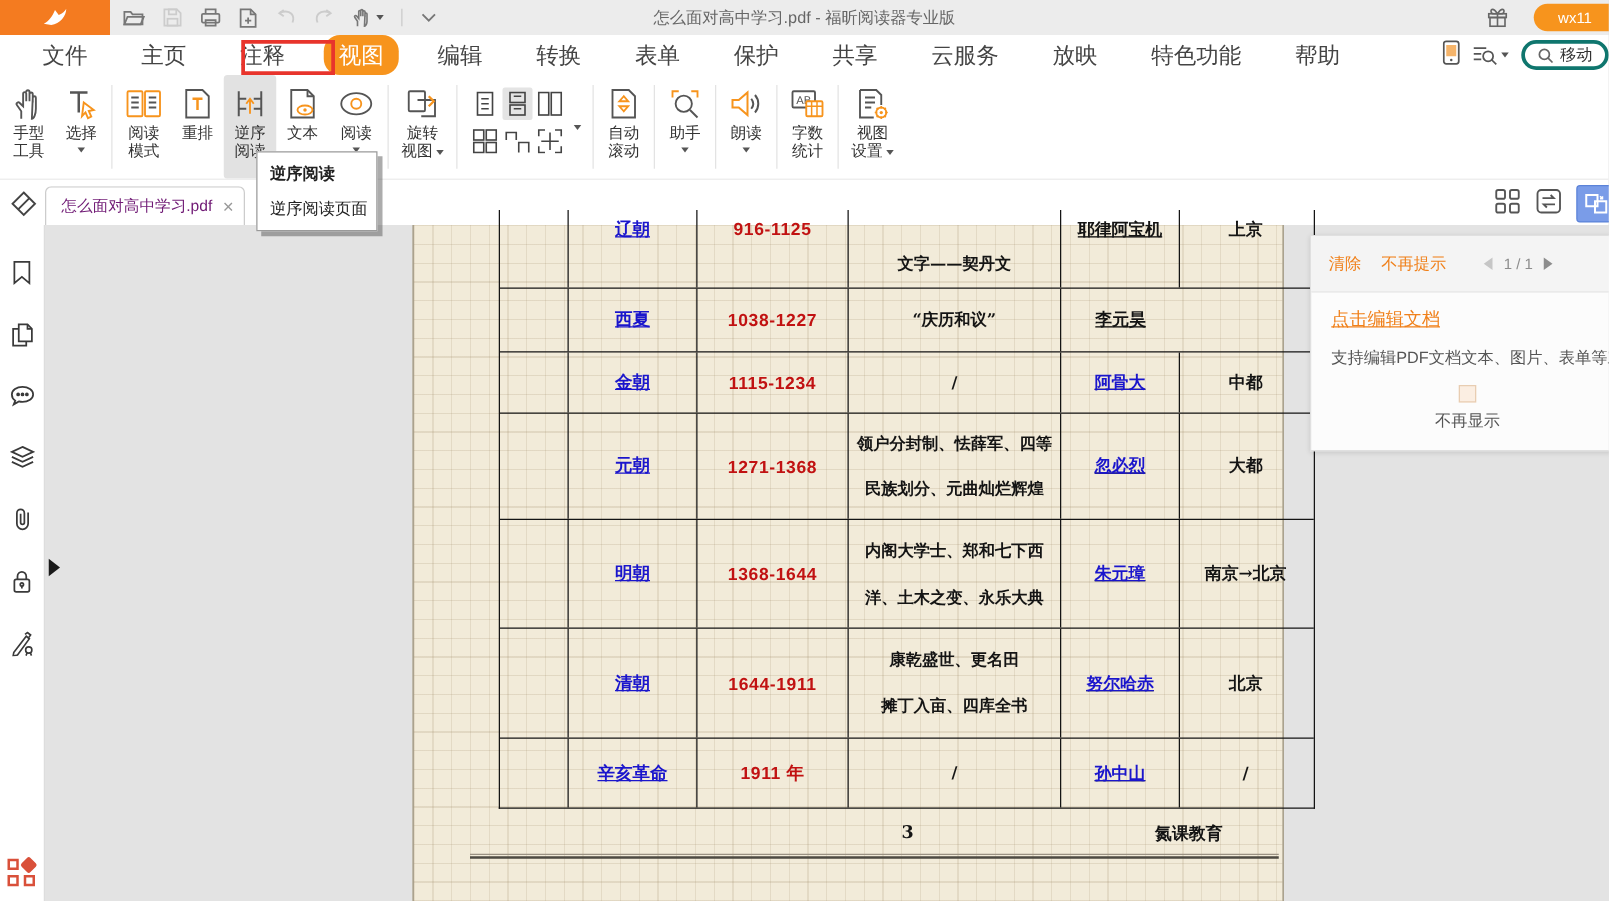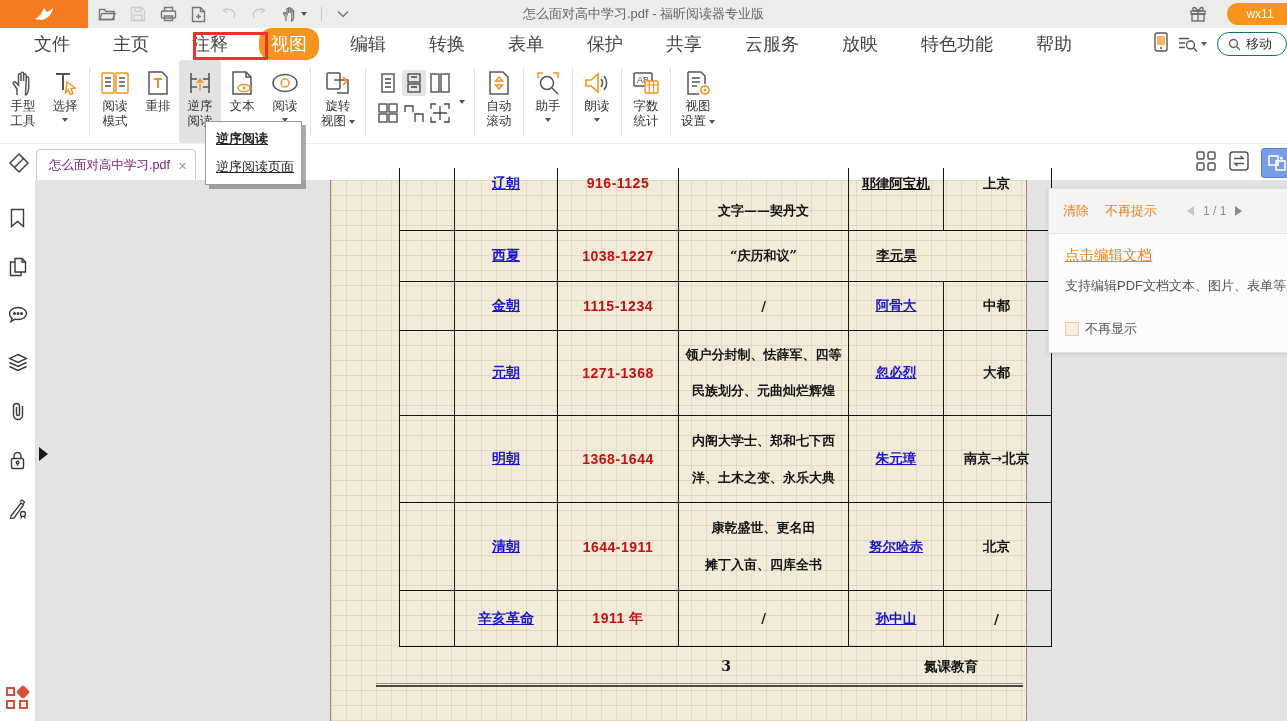--- a/index.html
+++ b/index.html
@@ -16,21 +16,21 @@
   .gift { position:absolute; right:80px; top:5px; }
   .account-pill { position:absolute; right:-12px; top:3px; height:22px; min-width:72px; background:#f7941d; border-radius:11px; color:#fff; font-size:12px; display:flex; align-items:center; justify-content:center; padding:0 18px 0 12px; }
 
   
   .menubar { position:absolute; left:0; top:28px; width:1287px; height:32px; background:#fff; display:flex; align-items:center; }
   .menu-items { display:flex; align-items:center; padding-left:22px; }
   .menu-item { font-size:18px; color:#444; padding:4px 12px; margin-right:19px; white-space:nowrap; cursor:default; }
   .menu-item.active { background:#f7941d; color:#fff; border-radius:13px; }
   .annotation-rect { position:absolute; left:193px; top:32px; width:75px; height:28px; border:3px solid #e8342c; z-index:60; pointer-events:none; }
   .menubar-right { position:absolute; right:0; top:28px; height:32px; display:flex; align-items:center; gap:10px; padding-right:0; z-index:5; }
-  .search-pill { display:flex; align-items:center; gap:5px; border:1px solid #0f766e; border-radius:13px; height:24px; padding:0 10px; width:70px; overflow:hidden; font-size:13px; color:#333; white-space:nowrap; }
+  .search-pill { display:flex; align-items:center; gap:5px; border:3px solid #0f766e; border-radius:13px; height:24px; padding:0 10px; width:70px; overflow:hidden; font-size:13px; color:#333; white-space:nowrap; }
 
   
   .toolbar { position:absolute; left:0; top:60px; width:1287px; height:83px; background:#fff; display:flex; align-items:stretch; padding-left:2px; }
   .vsep { width:1px; background:#e3e3e3; margin:8px 3px; }
   .tbtn { display:flex; flex-direction:column; align-items:center; justify-content:flex-start; padding:7px 7px 2px; border-radius:3px; min-width:42px; }
   .tbtn.active-tool { background:#e2e2e2; }
   .ticon { height:32px; display:flex; align-items:center; justify-content:center; }
   .tlabel { font-size:12.5px; color:#333; line-height:15px; text-align:center; white-space:nowrap; }
   .caret { width:0; height:0; border-left:3.5px solid transparent; border-right:3.5px solid transparent; border-top:4px solid #555; display:inline-block; vertical-align:middle; }
   .caret-row { height:12px; display:flex; align-items:center; justify-content:center; }
@@ -89,27 +89,27 @@
   .notif { position:absolute; left:1048px; top:8px; width:252px; background:#fcfcfc; border:1px solid #e0e0e0; box-shadow:0 1px 4px rgba(0,0,0,0.12); z-index:40; }
   .notif-head { height:45px; background:#f4f4f4; display:flex; align-items:center; padding:0 14px; border-bottom:1px solid #e6e6e6; }
   .notif-action { color:#f0801a; font-size:13px; margin-right:16px; white-space:nowrap; }
   .pager { display:flex; align-items:center; gap:9px; margin-left:14px; }
   .pg-prev { width:0; height:0; border-top:5px solid transparent; border-bottom:5px solid transparent; border-right:7px solid #c6c6c6; }
   .pg-next { width:0; height:0; border-top:5px solid transparent; border-bottom:5px solid transparent; border-left:7px solid #8d8d8d; }
   .pg-label { font-size:12px; color:#8d8d8d; }
   .notif-body { padding:12px 16px 14px; }
   .edit-link { color:#f0801a; font-size:14.5px; text-decoration:underline; display:inline-block; }
   .notif-desc { font-size:13px; color:#555; margin-top:12px; white-space:nowrap; }
-  .dont-show { display:flex; align-items:center; gap:6px; margin-top:25px; }
+  .dont-show { display:flex; align-items:center; gap:6px; margin-top:13px;flex-direction:column; }
   .chk { width:14px; height:14px; background:#fbeee2; border:1px solid #e8cdb2; }
   .dont-show span { font-size:13px; color:#555; }
 
   
   .dropdown { position:absolute; left:205px; top:121px; width:97px; background:#fff; border:1px solid #9a9a9a; box-shadow:4px 4px 0 rgba(90,90,90,0.5); z-index:70; padding:3px 0; }
-  .dd-item { font-size:13px; color:#222; padding:5px 10px; white-space:nowrap;text-decoration:underline; }
+  .dd-item { font-size:13px; color:#222; padding:5px 10px; white-space:nowrap; }
   .dd-item.bold { font-weight:bold; }
 </style>
 </head>
 <body>
 
 <div class="titlebar">
   <div class="logo-block">
     <svg width="22" height="18" viewBox="0 0 22 18">
         <path d="M2 14 C6 12 9 8 11 3 L14 7 C17 6 19 4 20 2 C20 8 15 14 8 15 Z" fill="#fff"></path>
       </svg>

